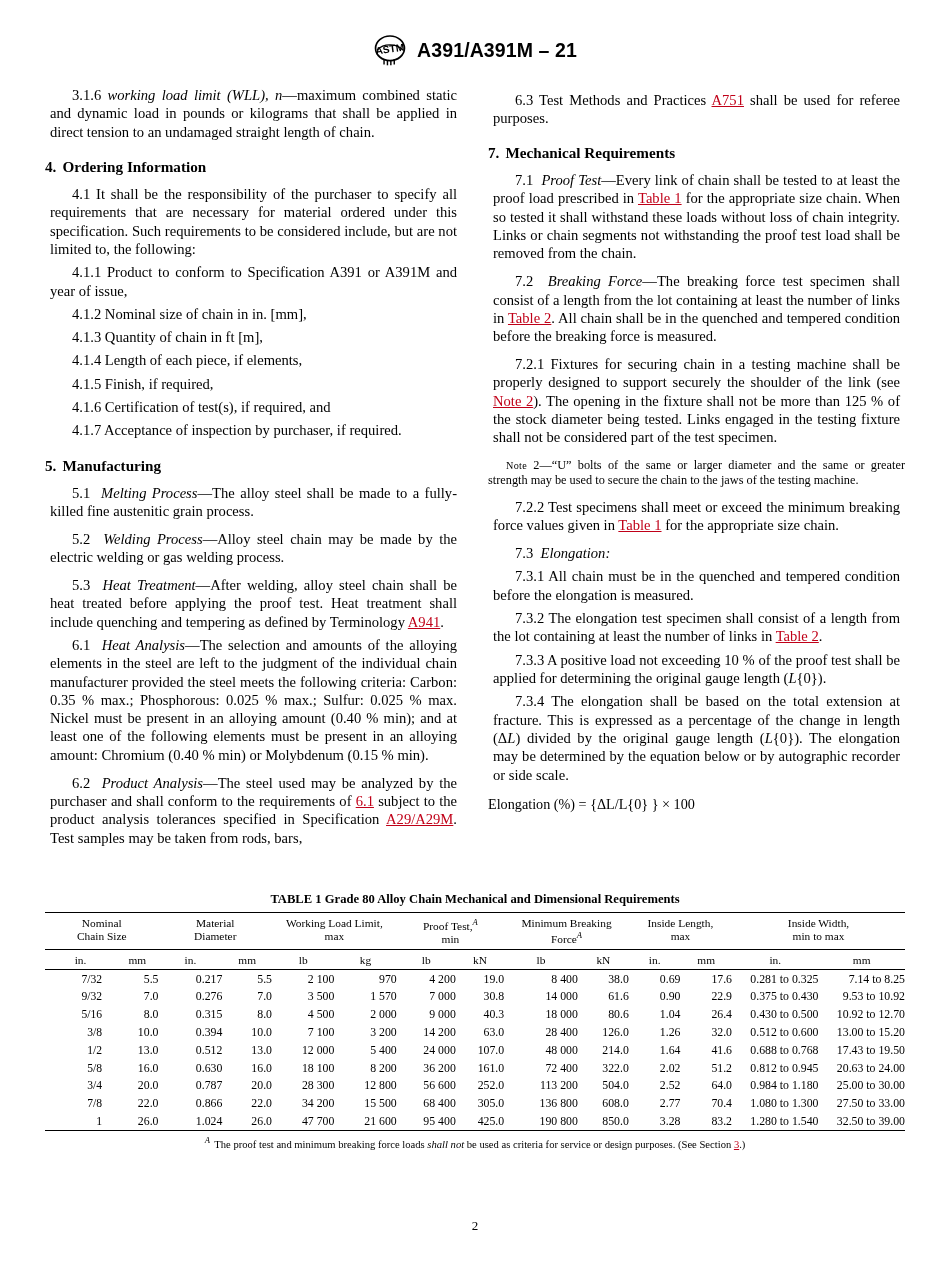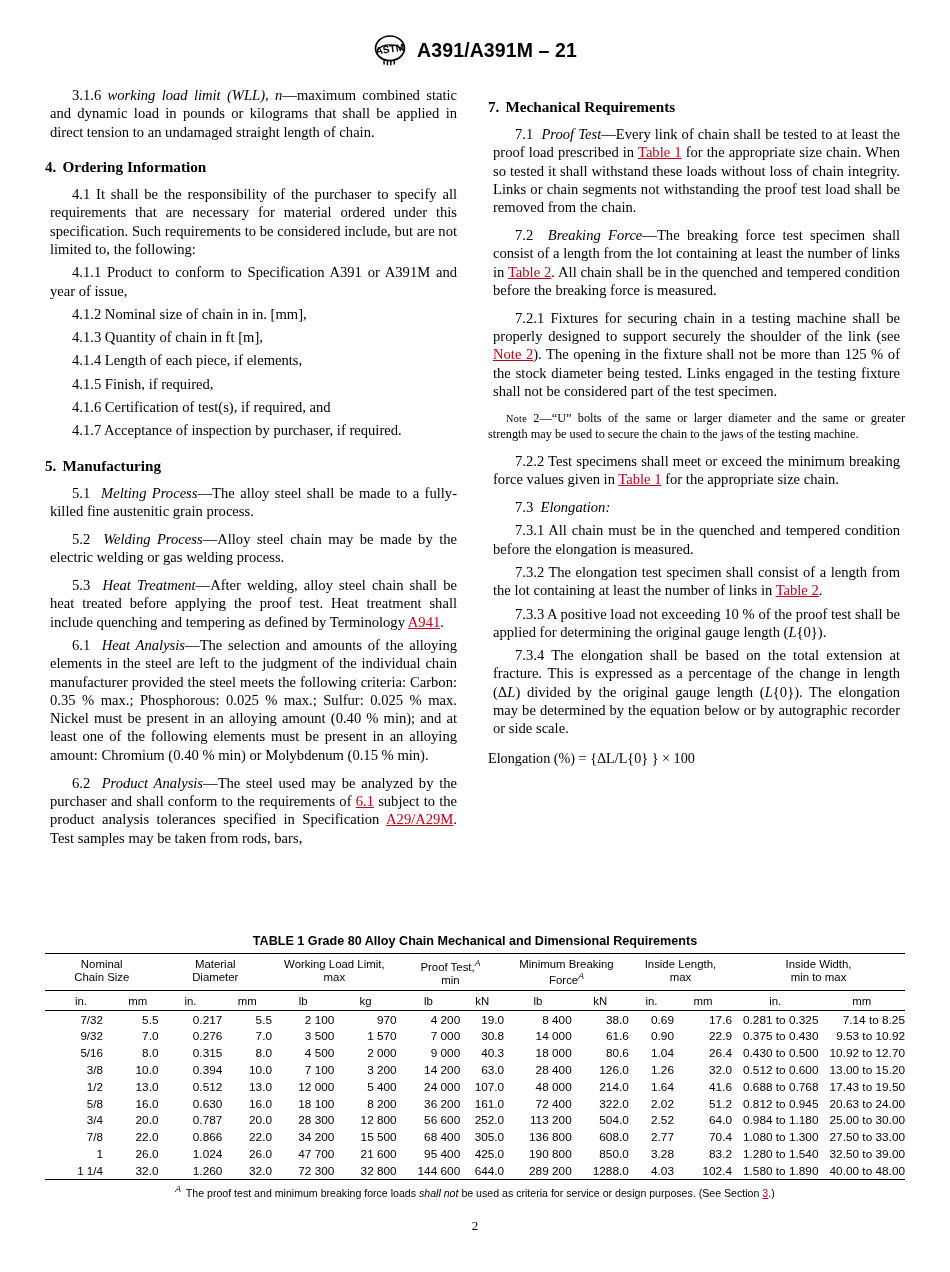--- a/index.html
+++ b/index.html
@@ -87,23 +87,23 @@
     margin: 12px 0 0 0;
     font-size: 14.2px;
     text-align: left;
     text-indent: 0;
   }
 
   
   .table-block {
     position: absolute;
     left: 45px;
-    top: 934px;
+    top: 892px;
     width: 860px;
-    font-family: Liberation Sans, sans-serif;
+    font-family: Liberation Serif, serif;
   }
   .table-title {
     text-align: center;
     font-weight: bold;
     font-size: 12.6px;
     padding-bottom: 5px;
   }
   table.data {
     width: 100%;
     border-collapse: collapse;
@@ -214,20 +214,21 @@
 
 
       <p class="para indent"><span>6.1</span>&nbsp; <span class="it">Heat Analysis</span><span>—The selection and amounts of the alloying elements in the steel are left to the judgment of the individual chain manufacturer provided the steel meets the following criteria: Carbon: 0.35 % max.; Phosphorous: 0.025 % max.; Sulfur: 0.025 % max. Nickel must be present in an alloying amount (0.40 % min); and at least one of the following elements must be present in an alloying amount: Chromium (0.40 % min) or Molybdenum (0.15 % min).</span></p>
 
       <p class="para indent gap-before"><span>6.2</span>&nbsp; <span class="it">Product Analysis</span><span>—The steel used may be analyzed by the purchaser and shall conform to the requirements of </span><a class="ref" href="#">6.1</a><span> subject to the product analysis tolerances specified in Specification </span><a class="ref" href="#">A29/A29M</a><span>. Test samples may be taken from rods, bars,</span></p>
     </div>
 
     <div class="col">
 
 
+      <p class="para indent gap-before"><span>6.3  Test Methods and Practices </span><a class="ref" href="#">A751</a><span> shall be used for referee purposes.</span></p>
 
       <h2 class="section-head"><span class="num">7.</span><span>Mechanical Requirements</span></h2>
 
       <p class="para indent"><span>7.1</span>&nbsp; <span class="it">Proof Test</span><span>—Every link of chain shall be tested to at least the proof load prescribed in </span><a class="ref nowrap" href="#">Table 1</a><span> for the appropriate size chain. When so tested it shall withstand these loads without loss of chain integrity. Links or chain segments not withstanding the proof test load shall be removed from the chain.</span></p>
 
       <p class="para indent gap-before"><span>7.2</span>&nbsp; <span class="it">Breaking Force</span><span>—The breaking force test specimen shall consist of a length from the lot containing at least the number of links in </span><a class="ref nowrap" href="#">Table 2</a><span>. All chain shall be in the quenched and tempered condition before the breaking force is measured.</span></p>
 
       <p class="para indent gap-before"><span>7.2.1  Fixtures for securing chain in a testing machine shall be properly designed to support securely the shoulder of the link (see </span><a class="ref nowrap" href="#">Note 2</a><span>). The opening in the fixture shall not be more than 125 % of the stock diameter being tested. Links engaged in the testing fixture shall not be considered part of the test specimen.</span></p>
 
       <p class="note"><span class="smallcaps">Note</span><span> 2—“U” bolts of the same or larger diameter and the same or greater strength may be used to secure the chain to the jaws of the testing machine.</span></p>
@@ -438,36 +439,20 @@
             <td class="pad-r">21 600</td>
             <td class="pad-r">95 400</td>
             <td class="pad-r">425.0</td>
             <td class="pad-r">190 800</td>
             <td class="pad-r">850.0</td>
             <td class="pad-r">3.28</td>
             <td class="pad-r">83.2</td>
             <td class="pad-r">1.280 to 1.540</td>
             <td class="pad-r">32.50 to 39.00</td>
           </tr>
-          <tr class="datarow">
-            <td class="firstcell"><span class="frac">1 1/4</span></td>
-            <td class="pad-r">32.0</td>
-            <td class="pad-r">1.260</td>
-            <td class="pad-r">32.0</td>
-            <td class="pad-r">72 300</td>
-            <td class="pad-r">32 800</td>
-            <td class="pad-r">144 600</td>
-            <td class="pad-r">644.0</td>
-            <td class="pad-r">289 200</td>
-            <td class="pad-r">1288.0</td>
-            <td class="pad-r">4.03</td>
-            <td class="pad-r">102.4</td>
-            <td class="pad-r">1.580 to 1.890</td>
-            <td class="pad-r">40.00 to 48.00</td>
-          </tr>
         </tbody>
     </table>
 
     <div class="rule-thick"></div>
     <div class="tbl-foot"><span class="fmark">A</span><span> The proof test and minimum breaking force loads </span><span class="it">shall not</span><span> be used as criteria for service or design purposes. (See Section </span><a class="ref" href="#">3</a><span>.)</span></div>
   </div>
 
   <div class="page-number">2</div>
 </div>
 

